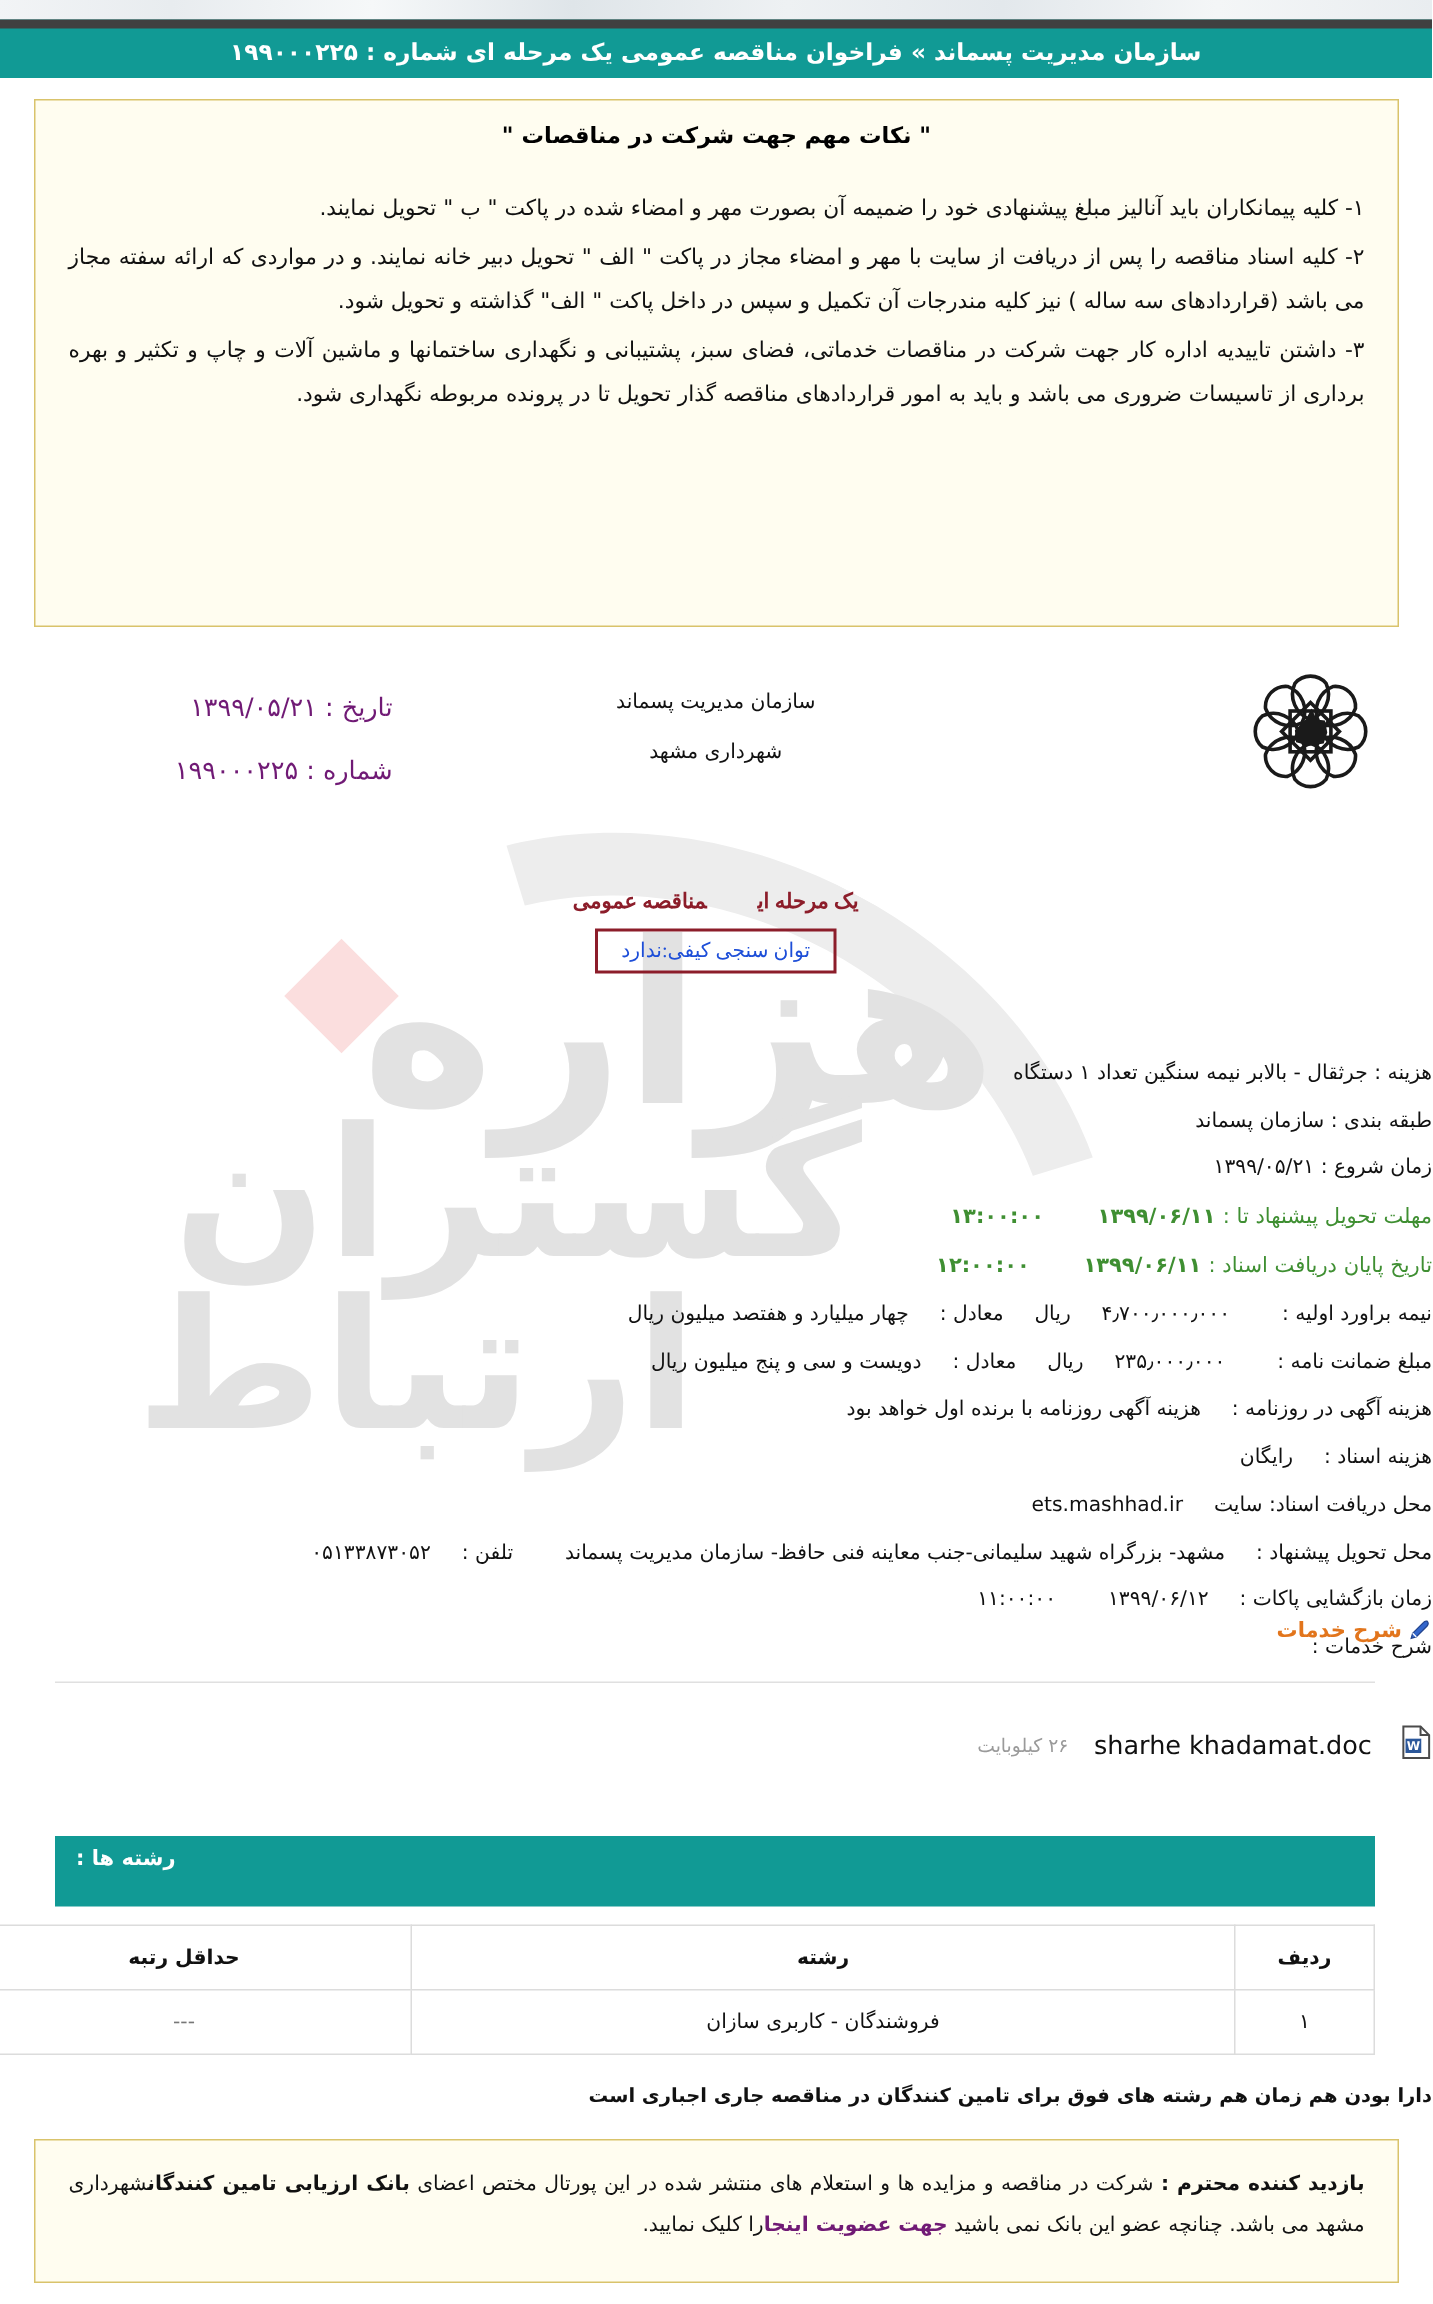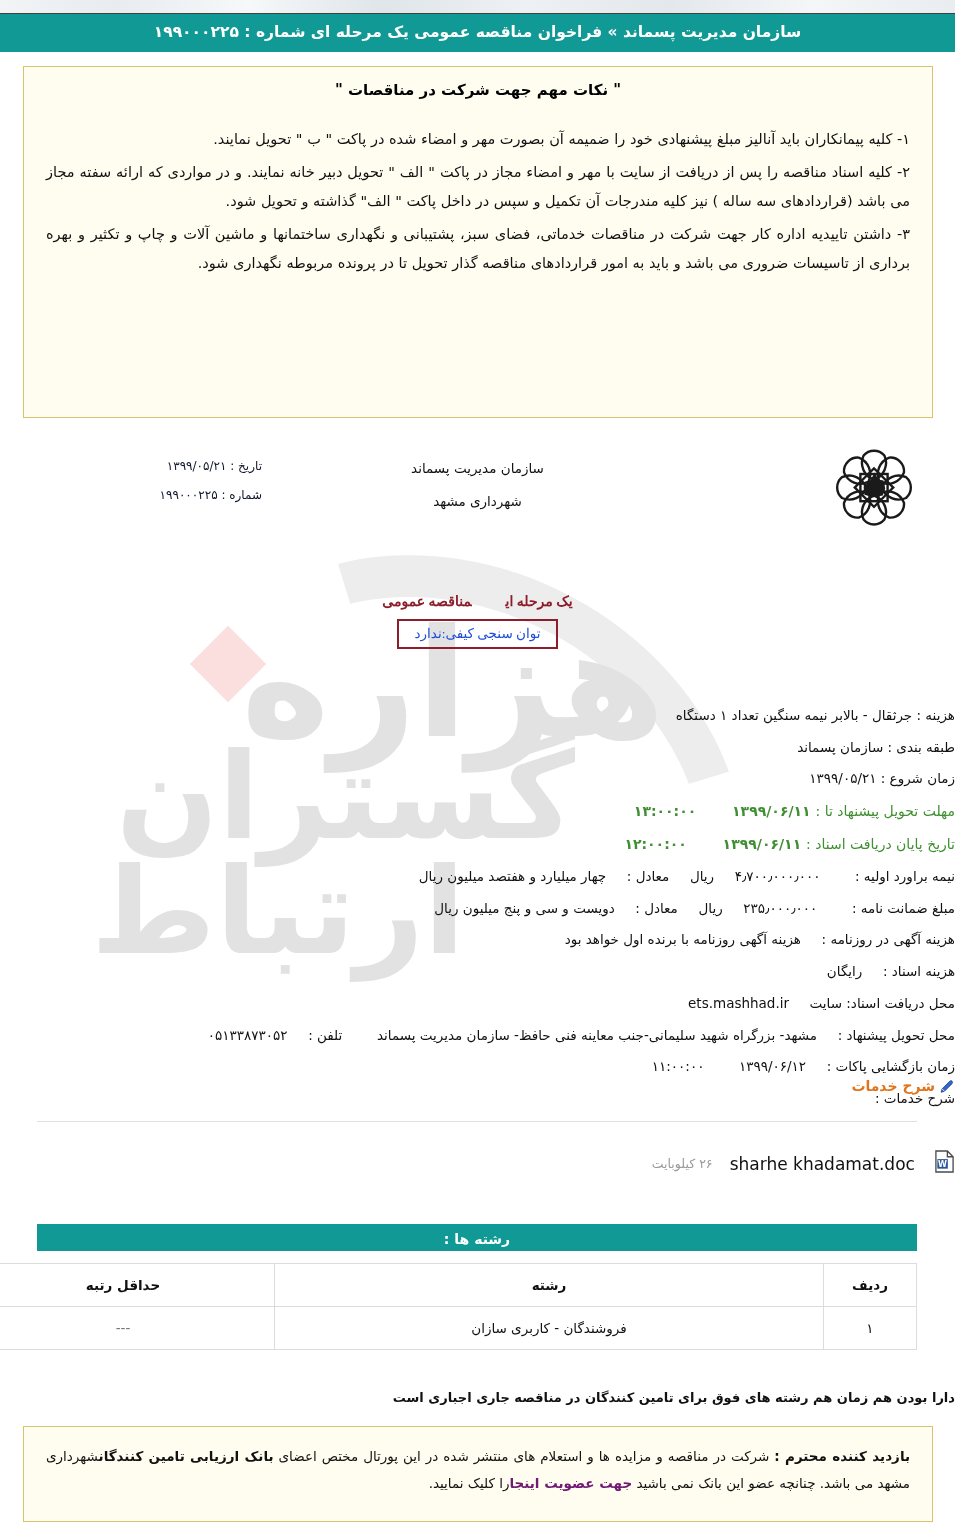--- a/index.html
+++ b/index.html
@@ -27,21 +27,21 @@
         #dfe5e9 40%, #eef1f3 55%, #e3e8ec 70%,
         #f4f6f7 85%, #e9edf0 100%);
   }
 
   
   .banner {
     position: absolute;
     top: 13px; left: 0;
     width: 955px; height: 39px;
     background: #119a95;
-    border-top: 1px solid #404040;
+    border-top: 6px solid #404040;
     box-sizing: border-box;
     display: flex;
     align-items: center;
     justify-content: center;
   }
   .banner-title {
     color: #ffffff;
     font-size: 15.5px;
     font-weight: bold;
     letter-spacing: 0;
@@ -146,22 +146,22 @@
     color: #111;
     line-height: 2.45;
   }
   .lh-left {
     position: absolute;
     top: 12px; left: 42px;
     text-align: left;
     width: 220px;
   }
   .lh-left div {
-    font-size: 12px;
-    color: #0f172a;
+    font-size: 17px;
+    color: #701a75;
     line-height: 2.45;
     text-align: right;
   }
 
   
   .tender-type {
     position: absolute;
     top: 540px; left: 0;
     width: 955px;
     text-align: center;
@@ -274,23 +274,23 @@
     position: absolute;
     top: 1172px; right: 38px;
     width: 880px;
     z-index: 2;
   }
   .fields-head {
     background: #119a95;
     color: #ffffff;
     font-size: 14px;
     font-weight: bold;
-    padding: 7px 14px 4px 14px;
-    box-sizing: border-box;
-    text-align: center;
+    padding: 7px 14px 24px 14px;
+    box-sizing: border-box;
+    text-align: left;
   }
   table.fields {
     width: 858px;
     margin: 12px auto 0 auto;
     border-collapse: collapse;
     background: #ffffff;
     table-layout: fixed;
   }
   table.fields th, table.fields td {
     border: 1px solid #dcdcdc;

